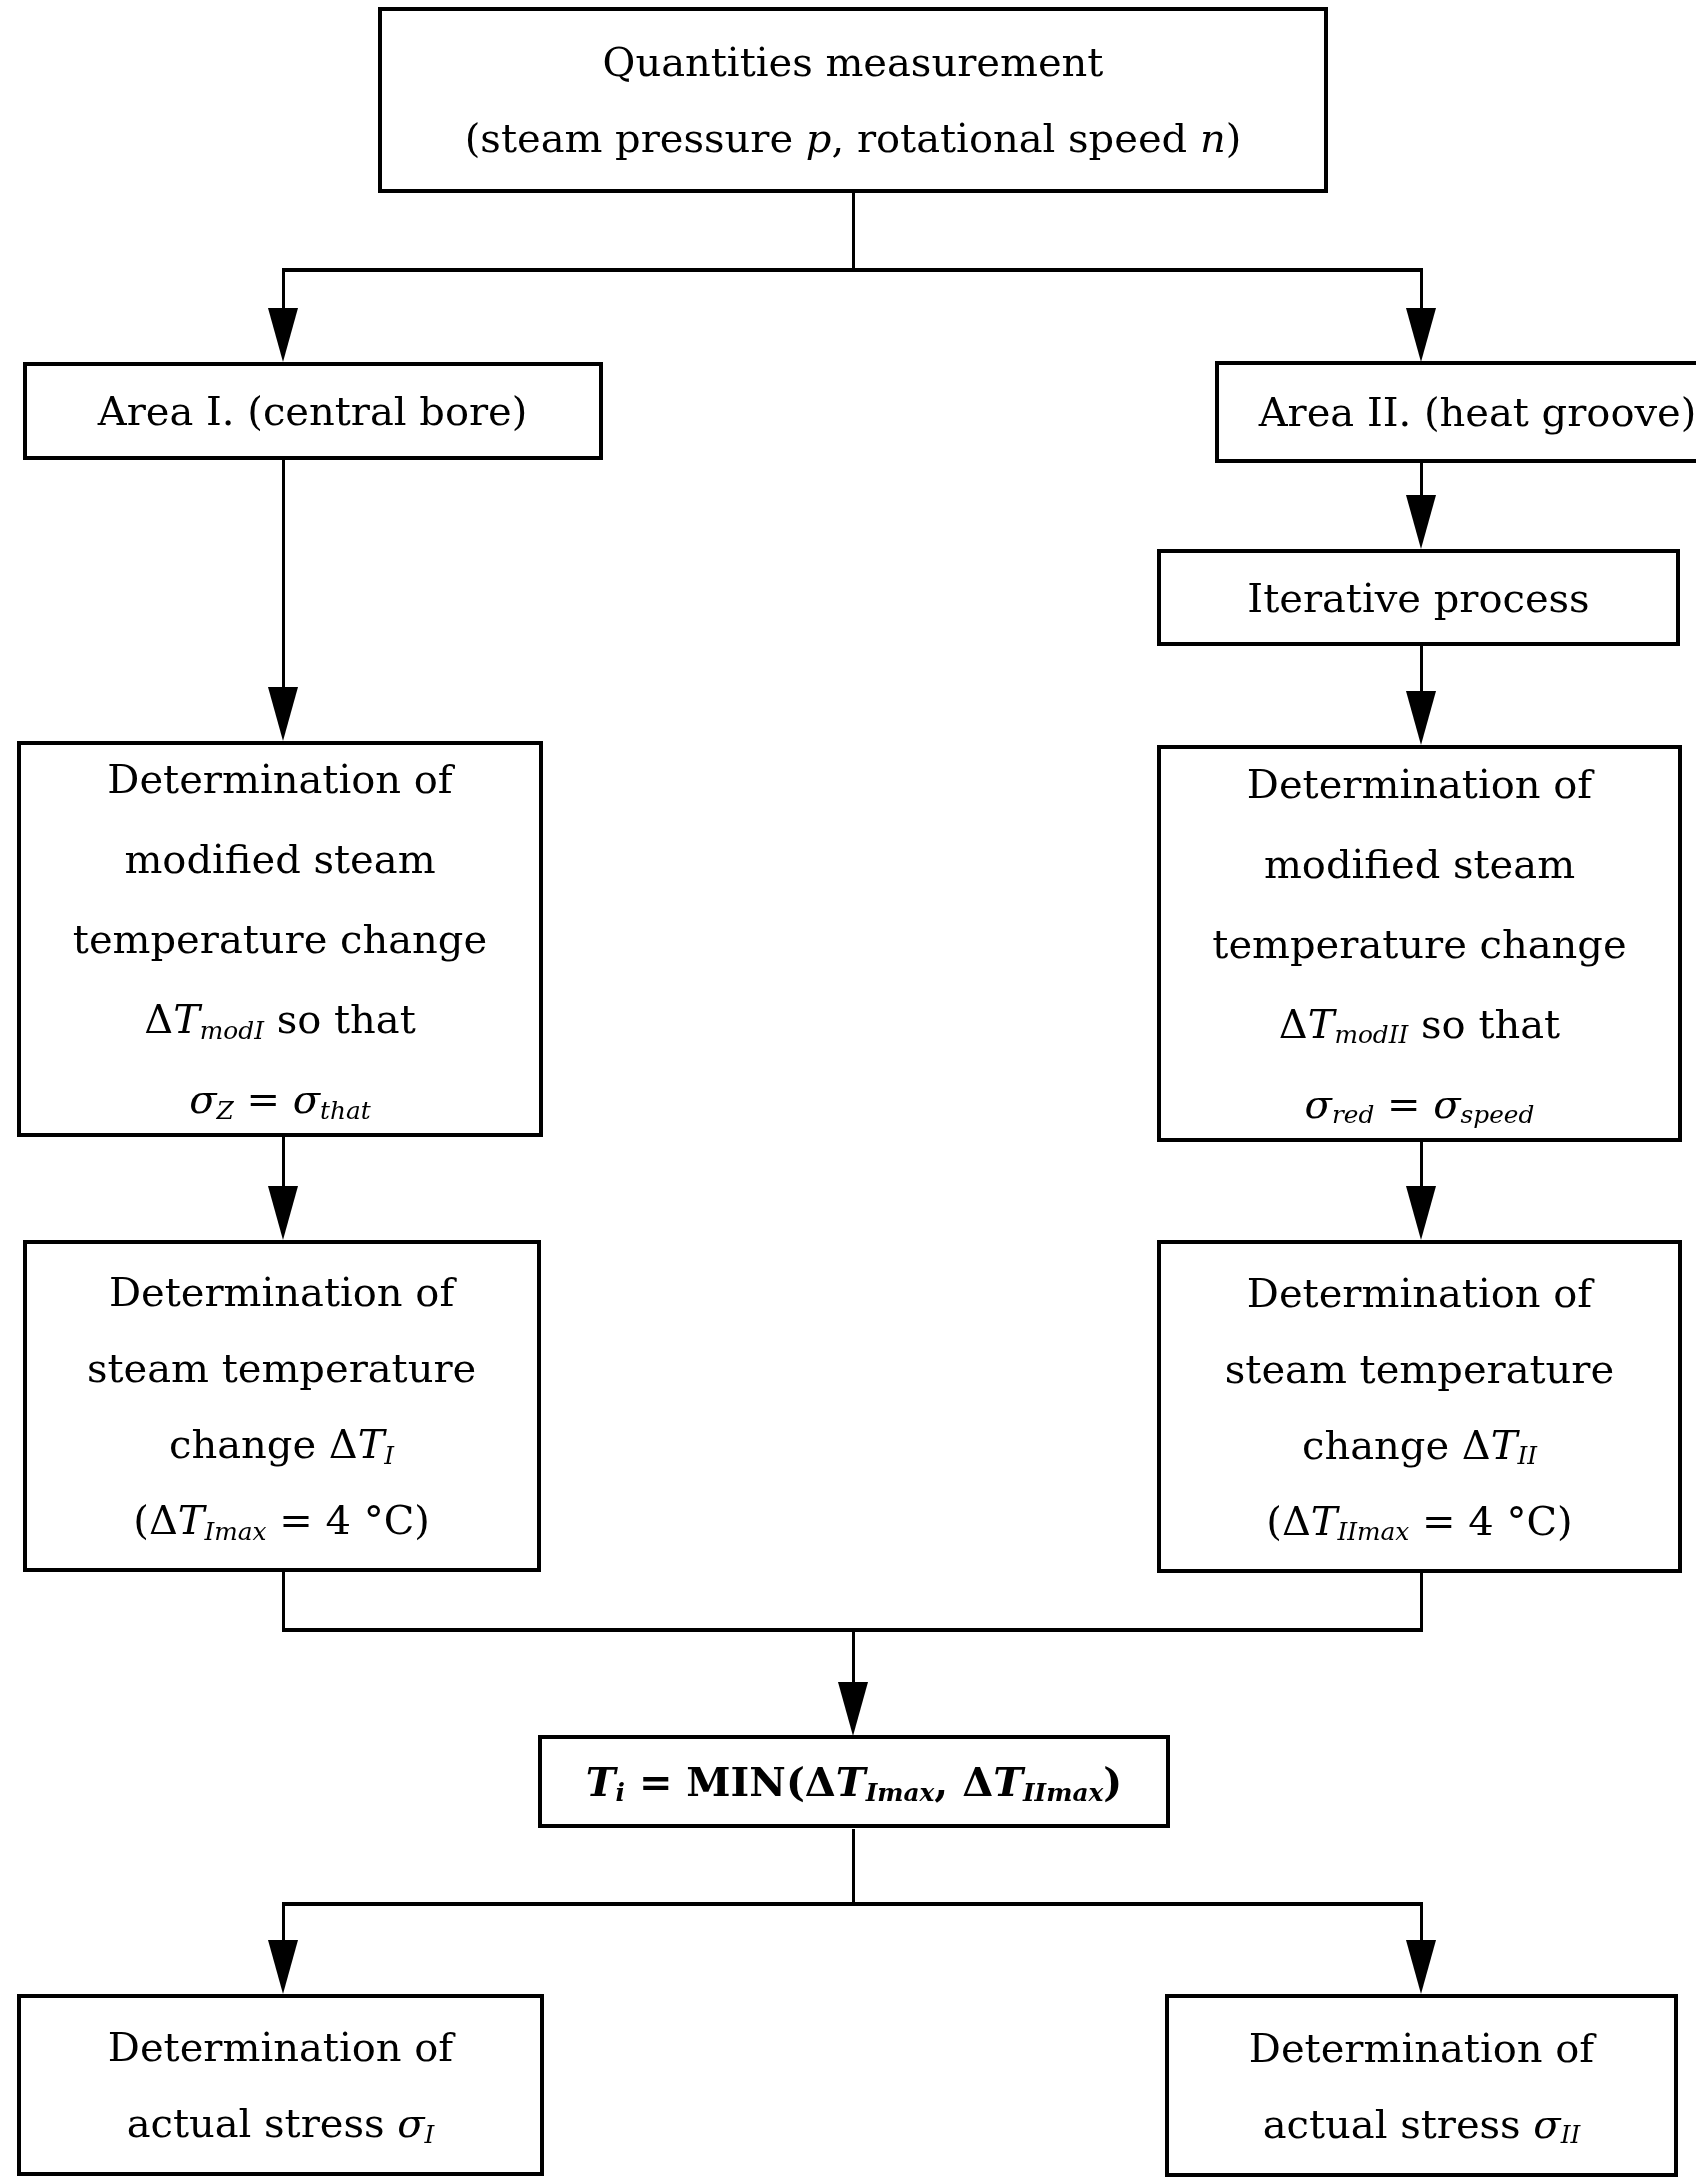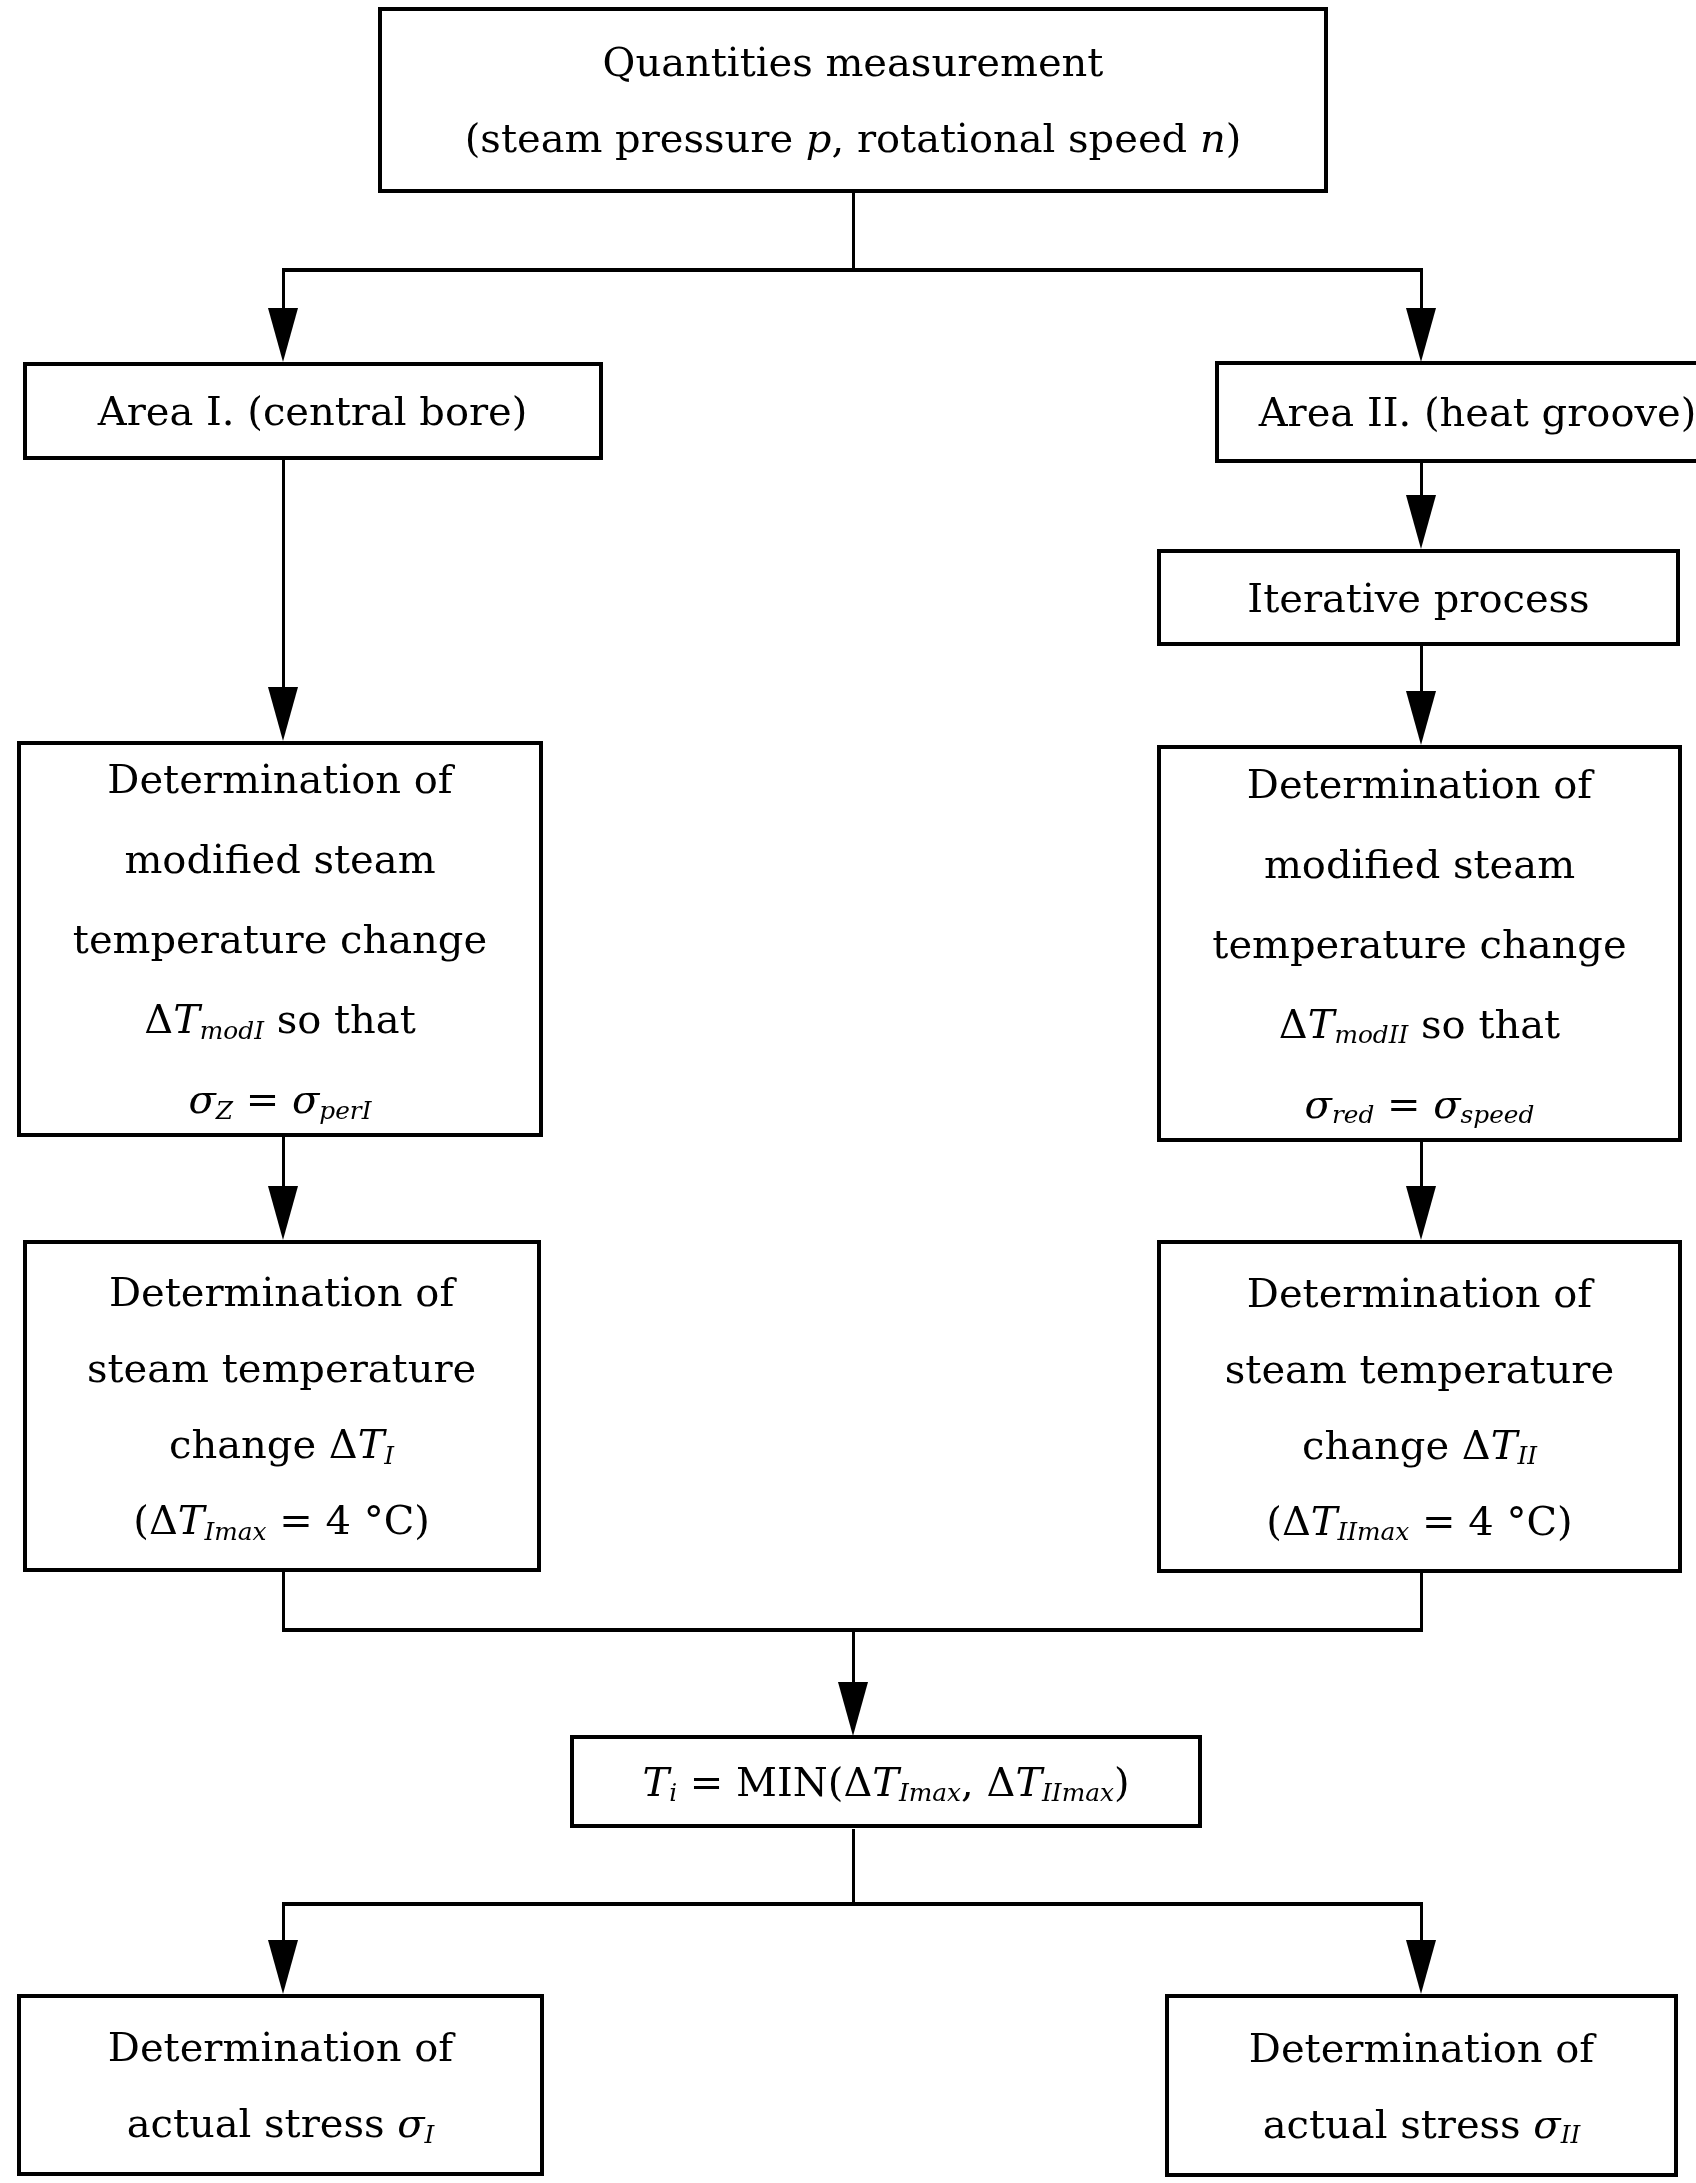--- a/index.html
+++ b/index.html
@@ -68,21 +68,21 @@
 
   <div class="box" style="left:1157px; top:549px; width:523px; height:97px;">
     <div class="tline">Iterative process</div>
   </div>
 
   <div class="box gap-lg" style="left:17px; top:741px; width:526px; height:396px;">
       <div class="tline"><span>Determination of</span></div>
       <div class="tline"><span>modified steam</span></div>
       <div class="tline"><span>temperature change</span></div>
       <div class="tline"><span>Δ</span><span class="it">T</span><sub>modI</sub><span> so that</span></div>
-      <div class="tline"><span class="it">σ</span><sub>Z</sub><span> = </span><span class="it">σ</span><sub>perI</sub></div>
+      <div class="tline"><span class="it">σ</span><sub>Z</sub><span> = </span><span class="it">σ</span><sub>that</sub></div>
     </div>
 
   <div class="box gap-lg" style="left:1157px; top:745px; width:525px; height:397px;">
       <div class="tline"><span>Determination of</span></div>
       <div class="tline"><span>modified steam</span></div>
       <div class="tline"><span>temperature change</span></div>
       <div class="tline"><span>Δ</span><span class="it">T</span><sub>modII</sub><span> so that</span></div>
       <div class="tline"><span class="it">σ</span><sub>red</sub><span> = </span><span class="it">σ</span><sub>speed</sub></div>
     </div>
 
@@ -93,21 +93,21 @@
       <div class="tline"><span>(Δ</span><span class="it">T</span><sub>Imax</sub><span> = 4 °C)</span></div>
     </div>
 
   <div class="box gap-md" style="left:1157px; top:1240px; width:525px; height:333px;">
       <div class="tline"><span>Determination of</span></div>
       <div class="tline"><span>steam temperature</span></div>
       <div class="tline"><span>change Δ</span><span class="it">T</span><sub>II</sub></div>
       <div class="tline"><span>(Δ</span><span class="it">T</span><sub>IImax</sub><span> = 4 °C)</span></div>
     </div>
 
-  <div class="box" style="left:570px; top:1735px; width:632px; height:93px;">
+  <div class="box" style="left:538px; top:1735px; width:632px; height:93px;font-weight:bold;">
       <div class="tline"><span class="it">T</span><sub>i</sub><span> = MIN(Δ</span><span class="it">T</span><sub>Imax</sub><span>, Δ</span><span class="it">T</span><sub>IImax</sub><span>)</span></div>
     </div>
 
   <div class="box gap-xl" style="left:17px; top:1994px; width:527px; height:182px;">
       <div class="tline"><span>Determination of</span></div>
       <div class="tline"><span>actual stress </span><span class="it">σ</span><sub>I</sub></div>
     </div>
 
   <div class="box gap-xl" style="left:1165px; top:1994px; width:513px; height:183px;">
       <div class="tline"><span>Determination of</span></div>

